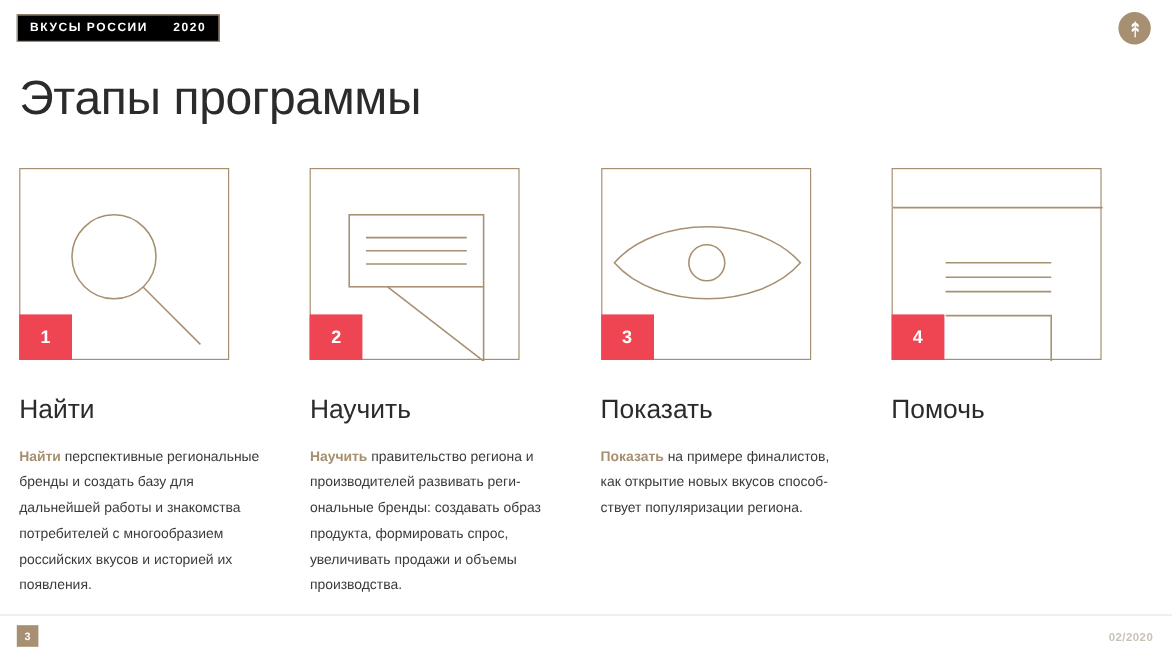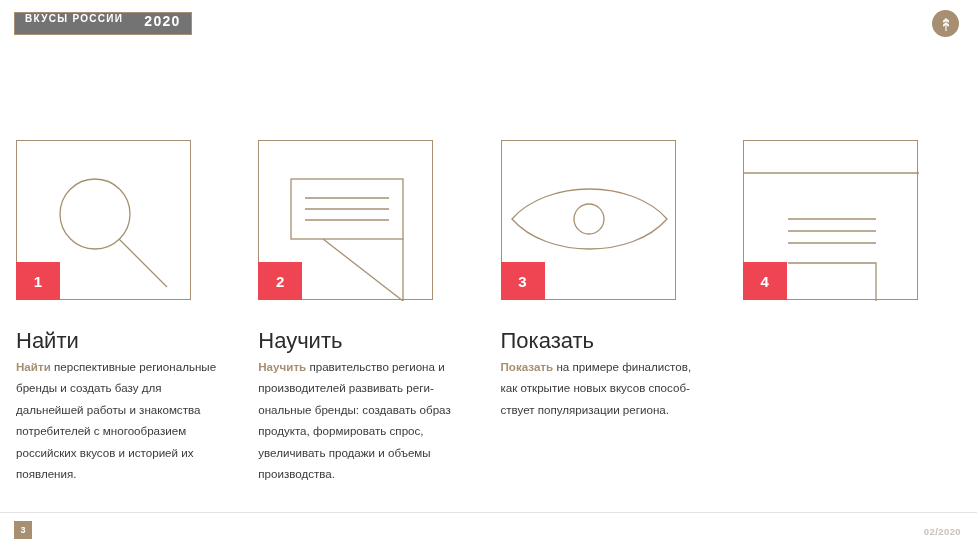--- a/index.html
+++ b/index.html
@@ -13,41 +13,41 @@
     position: relative;
     width: 977px; height: 551px;
     background: #ffffff;
   }
 
   
   .brand-badge {
     position: absolute;
     left: 14px; top: 12px;
     display: flex;
-    align-items: flex-start;
+    align-items: center;
     height: 23px;
-    background: #737373;
+    background: #000000;
     border: 1px solid #a79071;
   }
   .brand-badge .brand-name {
     display: flex; align-items: center;
     padding: 0 10px;
     color: #ffffff;
     font-size: 10px;
     font-weight: bold;
     letter-spacing: 1.3px;
   }
   .brand-badge .brand-sep {
     width: 1px; background: #ffffff;
   }
   .brand-badge .brand-year {
     display: flex; align-items: center;
     padding: 0 10px;
     color: #ffffff;
-    font-size: 14px;
+    font-size: 10px;
     font-weight: bold;
     letter-spacing: 1.3px;
   }
 
   
   .logo-mark {
     position: absolute;
     right: 18px; top: 10px;
     width: 27px; height: 27px;
     border-radius: 50%;
@@ -94,21 +94,21 @@
     display: flex; align-items: center; justify-content: center;
   }
 
   .card-heading {
     margin-top: 28px;
     font-size: 22px;
     font-weight: normal;
     color: #2b2b2b;
   }
   .card-body {
-    margin-top: 2px;
+    margin-top: 16px;
     font-size: 11.6px;
     line-height: 1.85;
     color: #3a3a3a;
     width: 208px;
   }
   .card-body .lead {
     color: #a79071;
     font-weight: bold;
   }
 
@@ -152,20 +152,21 @@
   <div class="logo-mark">
     <svg width="14" height="18" viewBox="0 0 14 18" fill="none" stroke="#ffffff" stroke-width="1.1">
       <line x1="7" y1="3" x2="7" y2="16"></line>
       <path d="M7 4 C4 4.5 3.5 6.5 4.4 7.6 C5.6 7.3 6.6 6.2 7 4.8Z" fill="#ffffff" stroke="none"></path>
       <path d="M7 4 C10 4.5 10.5 6.5 9.6 7.6 C8.4 7.3 7.4 6.2 7 4.8Z" fill="#ffffff" stroke="none"></path>
       <path d="M7 8 C4 8.5 3.5 10.5 4.4 11.6 C5.6 11.3 6.6 10.2 7 8.8Z" fill="#ffffff" stroke="none"></path>
       <path d="M7 8 C10 8.5 10.5 10.5 9.6 11.6 C8.4 11.3 7.4 10.2 7 8.8Z" fill="#ffffff" stroke="none"></path>
     </svg>
   </div>
 
+  <h1 class="page-title">Этапы программы</h1>
 
   <div class="cards">
 
     <div class="card">
       <div class="card-illus">
         <svg width="175" height="160" viewBox="0 0 175 160" fill="none" stroke="#a79071" stroke-width="1.3">
           <circle cx="78" cy="73" r="35"></circle>
           <line x1="102" y1="98" x2="150" y2="146"></line>
         </svg>
         <div class="step-num">1</div>
@@ -206,20 +207,21 @@
       <div class="card-illus">
         <svg width="175" height="160" viewBox="0 0 175 160" fill="none" stroke="#a79071" stroke-width="1.3">
           <line x1="0" y1="32" x2="175" y2="32"></line>
           <line x1="44" y1="78" x2="132" y2="78"></line>
           <line x1="44" y1="90" x2="132" y2="90"></line>
           <line x1="44" y1="102" x2="132" y2="102"></line>
           <path d="M44 122 L132 122 L132 160"></path>
         </svg>
         <div class="step-num">4</div>
       </div>
+      <h2 class="card-heading">Помочь</h2>
     </div>
 
   </div>
 
   <div class="footer-rule"></div>
   <div class="page-num">3</div>
   <div class="footer-date">02/2020</div>
 
 </div>
 

